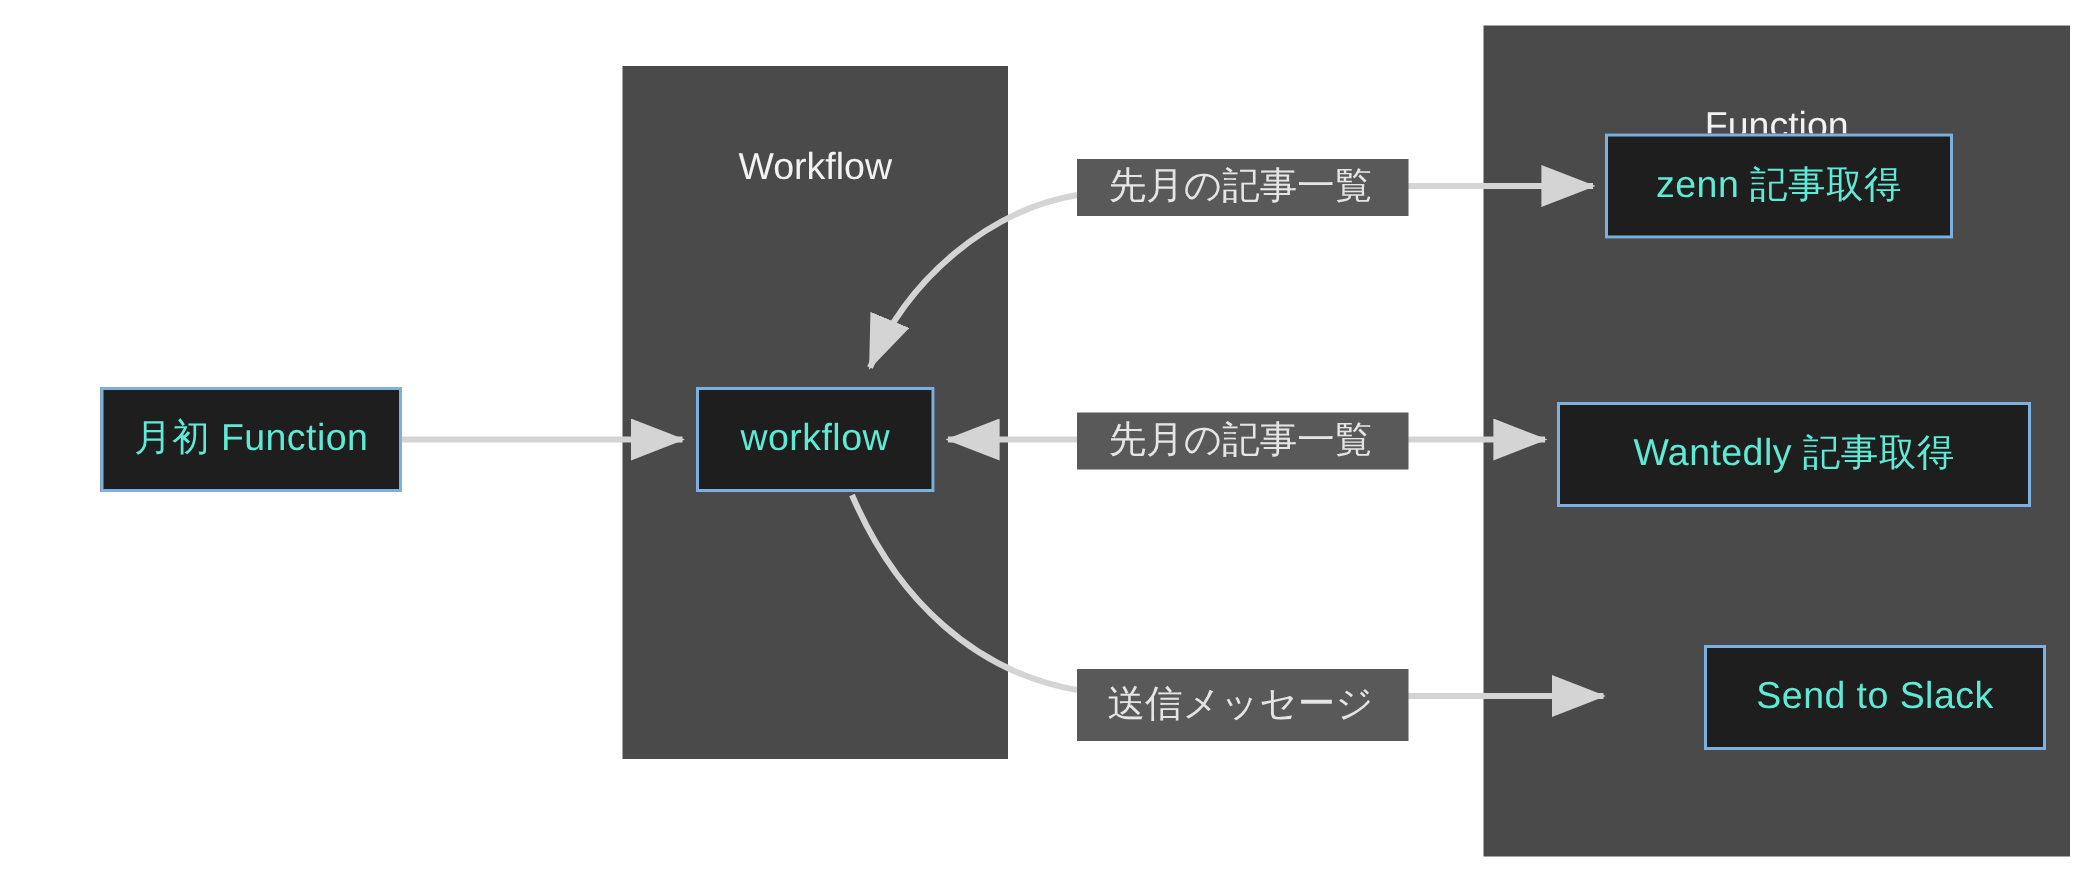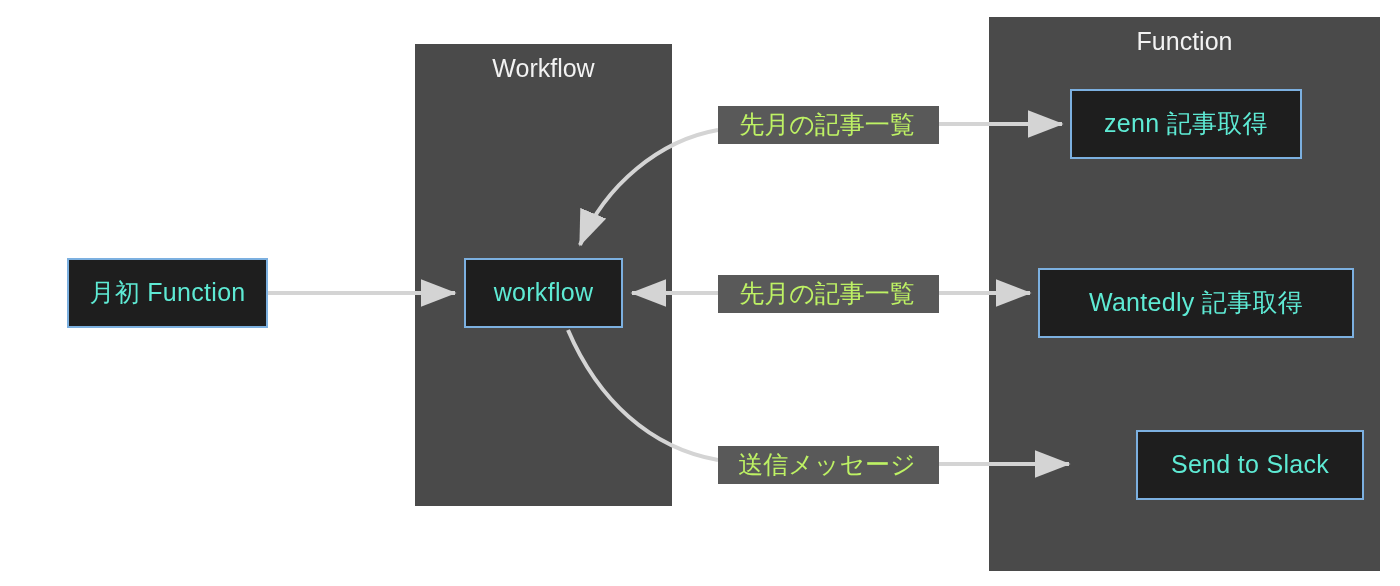--- a/index.html
+++ b/index.html
@@ -27,20 +27,21 @@
   .group-title {
     position: absolute;
     left: 0;
     right: 0;
     text-align: center;
     color: #f2f2f2;
     font-size: 25px;
     font-weight: 400;
     line-height: 1.1;
     white-space: nowrap;
+    margin-top: 43px;
   }
   
   .node {
     position: absolute;
     background: #1e1e1e;
     border: 2px solid #7cb0e0;
     box-sizing: border-box;
     display: flex;
     align-items: center;
     justify-content: center;
@@ -56,21 +57,21 @@
     left: 0;
     top: 0;
     width: 1400px;
     height: 586px;
     pointer-events: none;
   }
   
   .edge-label {
     position: absolute;
     background: #595959;
-    color: #bef264;
+    color: #e5e5e5;
     font-size: 25px;
     line-height: 1.15;
     white-space: nowrap;
     padding: 3px 5px 4px 2px;
     box-sizing: border-box;
     display: flex;
     align-items: center;
     justify-content: center;
   }
 </style>
@@ -131,15 +132,15 @@
   <div class="node" style="left:1070px; top:89px; width:232px; height:70px;">zenn 記事取得</div>
 
   <div class="node" style="left:1038px; top:268px; width:316px; height:70px;">Wantedly 記事取得</div>
 
   <div class="node" style="left:1136px; top:430px; width:228px; height:70px;">Send to Slack</div>
 
   <div class="edge-label" style="left:718px; top:106px; width:221px; height:38px;">先月の記事一覧</div>
 
   <div class="edge-label" style="left:718px; top:275px; width:221px; height:38px;">先月の記事一覧</div>
 
-  <div class="edge-label" style="left:718px; top:446px; width:221px; height:38px;text-align:center;">送信メッセージ</div>
+  <div class="edge-label" style="left:718px; top:446px; width:221px; height:48px;text-align:center;">送信メッセージ</div>
 
 </div>
 
 </body></html>

